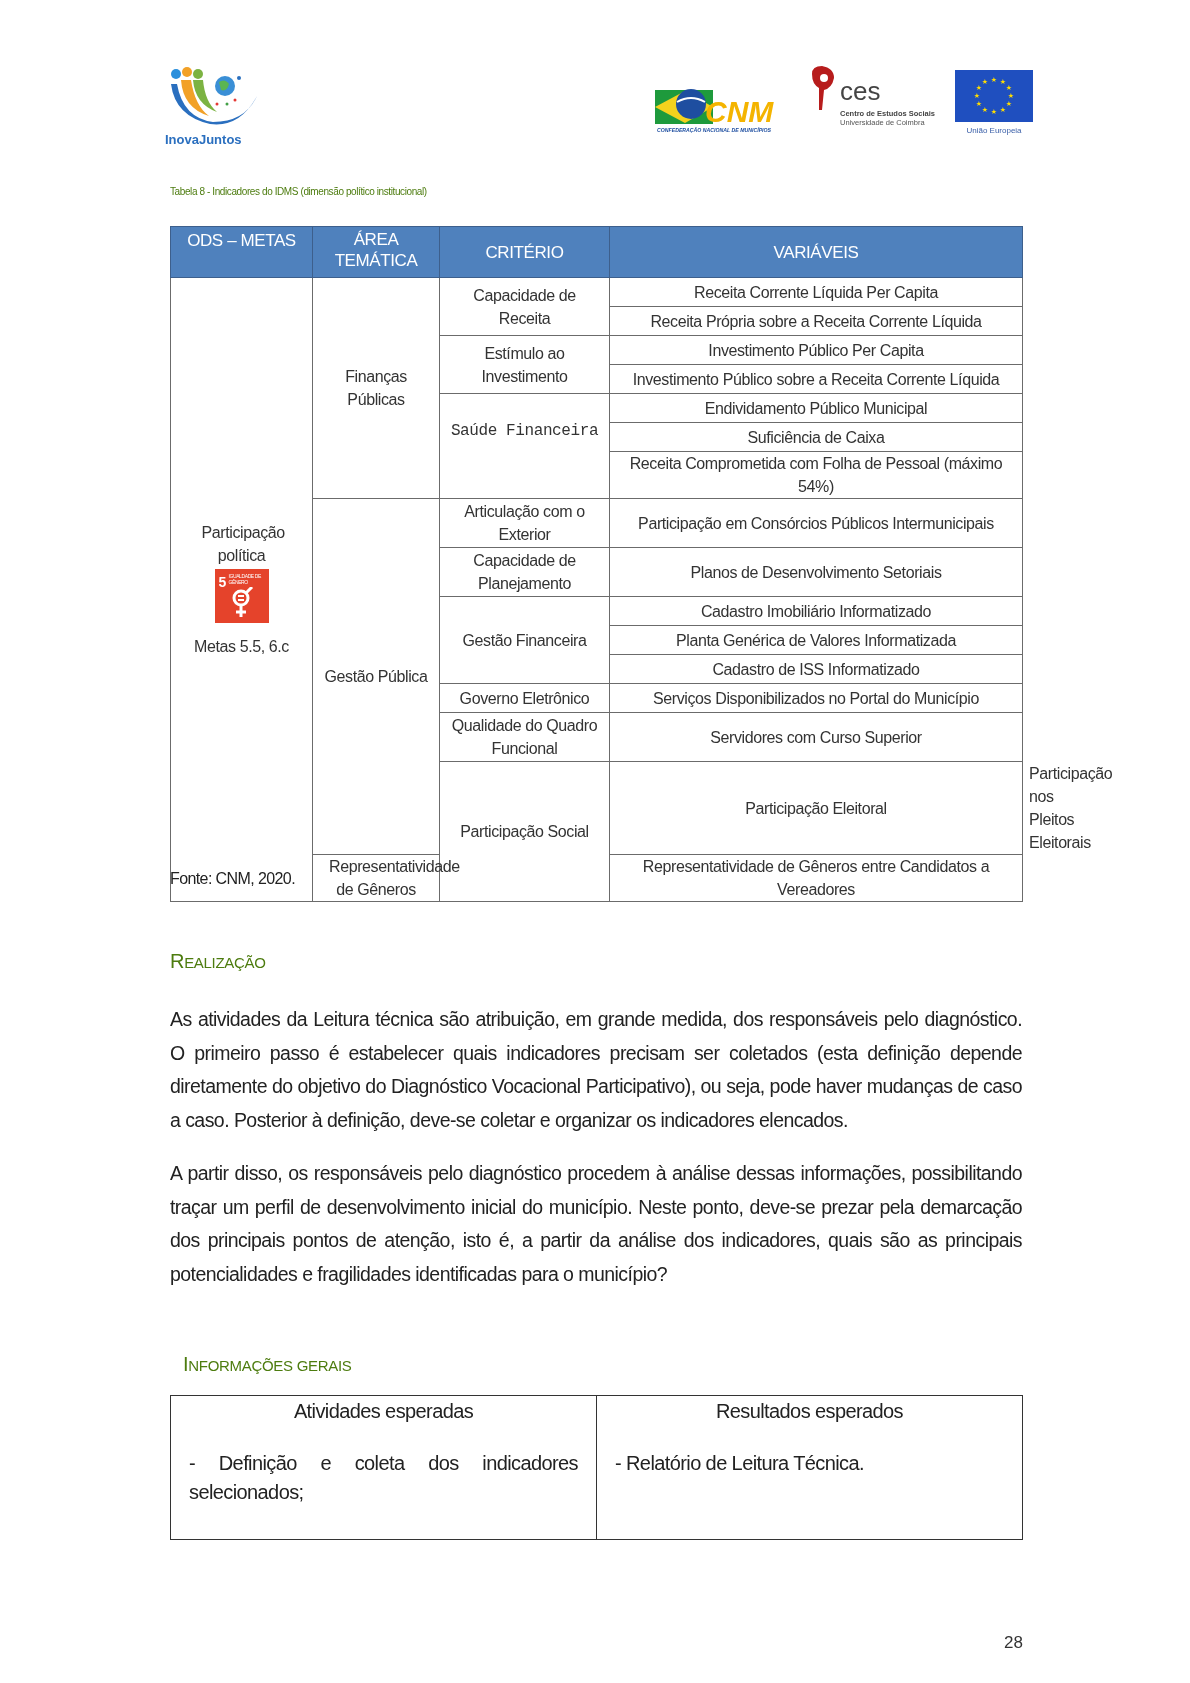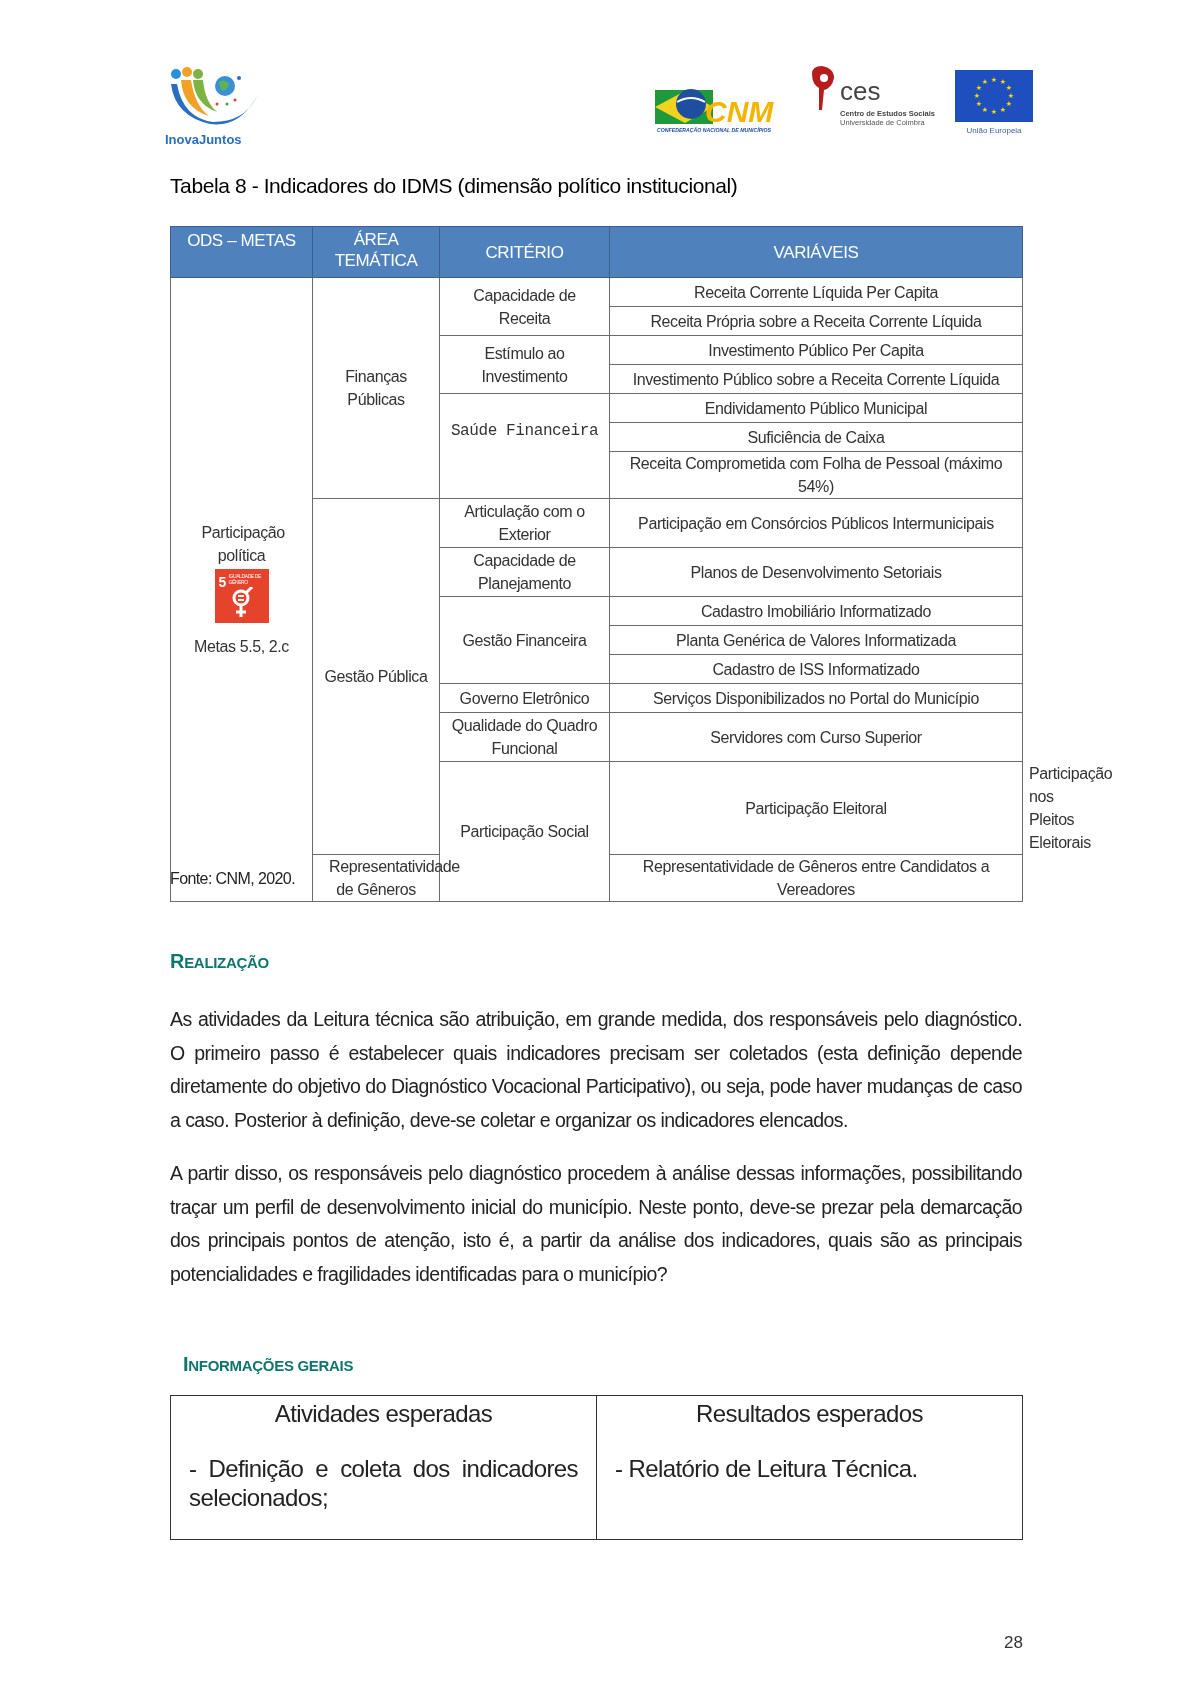--- a/index.html
+++ b/index.html
@@ -4,41 +4,41 @@
 <style>
   html, body { margin:0; padding:0; background:#ffffff; }
   body { width:1190px; height:1683px; position:relative; font-family:"Liberation Sans", sans-serif; color:#222; overflow:hidden; }
 
   
   .logo-inova { position:absolute; left:165px; top:66px; width:100px; height:82px; }
   .logo-cnm { position:absolute; left:655px; top:78px; width:130px; height:56px; }
   .logo-ces { position:absolute; left:810px; top:66px; width:125px; height:70px; }
   .logo-eu { position:absolute; left:955px; top:70px; width:80px; height:66px; }
 
-  .caption { position:absolute; left:170px; top:174px; font-size:21px; letter-spacing:-0.4px; color:#000000; }
+  .caption { position:absolute; left:170px; top:186px; font-size:10px; letter-spacing:-0.4px; color:#4d7c0f; }
 
   
   table.idms { position:absolute; left:170px; top:226px; width:852px; border-collapse:collapse; table-layout:fixed; font-size:16px; letter-spacing:-0.4px; color:#333; }
   table.idms td, table.idms th { border:1.5px solid #6b6b6b; text-align:center; vertical-align:middle; padding:0 6px; line-height:23px; }
   table.idms th { background:#4f81bd; color:#fff; font-weight:normal; font-size:17px; border-color:#3d5f8c; height:48px; }
   table.idms th.top { vertical-align:top; padding-top:2px; }
   .var { height:28px; }
   .sdg { display:inline-block; width:54px; height:54px; background:#e5432b; position:relative; margin:2px 0 6px; }
   .sdg .num { position:absolute; left:4px; top:2px; color:#fff; font-weight:bold; font-size:14px; }
   .sdg .lbl { position:absolute; left:14px; top:4px; color:#fff; font-size:5px; line-height:6px; text-align:left; }
   .sdg svg { position:absolute; left:15px; top:18px; }
 
   .fonte { position:absolute; left:170px; top:870px; font-size:16px; letter-spacing:-0.6px; color:#222;text-align:center; }
 
-  .section-title { position:absolute; left:170px; font-size:20px; color:#0f766e; font-weight:bold; letter-spacing:-0.3px; }
+  .section-title { position:absolute; left:170px; font-size:20px; color:#4d7c0f; font-weight:normal; letter-spacing:-0.3px; }
   .section-title .sc { font-size:15px; }
 
   .para { position:absolute; left:170px; width:852px; font-size:19.5px; line-height:33.5px; text-align:justify; color:#222; letter-spacing:-0.55px; margin:0; }
 
-  table.info { position:absolute; left:170px; top:1395px; width:853px; height:145px; border-collapse:collapse; table-layout:fixed; font-size:24px; letter-spacing:-0.6px; color:#222; }
+  table.info { position:absolute; left:170px; top:1395px; width:853px; height:145px; border-collapse:collapse; table-layout:fixed; font-size:20px; letter-spacing:-0.6px; color:#222; }
   table.info td { border:1.5px solid #333; vertical-align:top; padding:4px 10px; }
   .info-head { text-align:center; margin:0 0 26px; }
   .info-body { text-align:justify; line-height:29px; margin:8px; }
 
   .page-number { position:absolute; left:1004px; top:1633px; font-size:17px; color:#333; }
 </style>
 </head>
 <body>
 
 <div class="logo-inova">
@@ -126,21 +126,21 @@
         <span class="lbl" style="width:34px;">IGUALDADE DE GÊNERO</span>
         <svg width="24" height="34" viewBox="0 0 24 34">
           <circle cx="11" cy="11" r="7" stroke="#fff" stroke-width="3" fill="none"></circle>
           <line x1="11" y1="18" x2="11" y2="30" stroke="#fff" stroke-width="3"></line>
           <line x1="6" y1="25" x2="16" y2="25" stroke="#fff" stroke-width="3"></line>
           <line x1="16" y1="6" x2="22" y2="0" stroke="#fff" stroke-width="3"></line>
           <line x1="8" y1="9" x2="14" y2="9" stroke="#fff" stroke-width="2"></line>
           <line x1="8" y1="13" x2="14" y2="13" stroke="#fff" stroke-width="2"></line>
         </svg>
       </div>
-      <div>Metas 5.5, 2.c</div>
+      <div>Metas 5.5, 6.c</div>
     </td>
     <td rowspan="7" style="padding:0 20px;">Finanças Públicas</td>
     <td rowspan="2" style="padding:0 20px;">Capacidade de Receita</td>
     <td class="var">Receita Corrente Líquida Per Capita</td>
   </tr>
   <tr>
     <td class="var">Receita Própria sobre a Receita Corrente Líquida</td>
   </tr>
   <tr>
     <td rowspan="2" style="padding:0 30px;">Estímulo ao Investimento</td>

